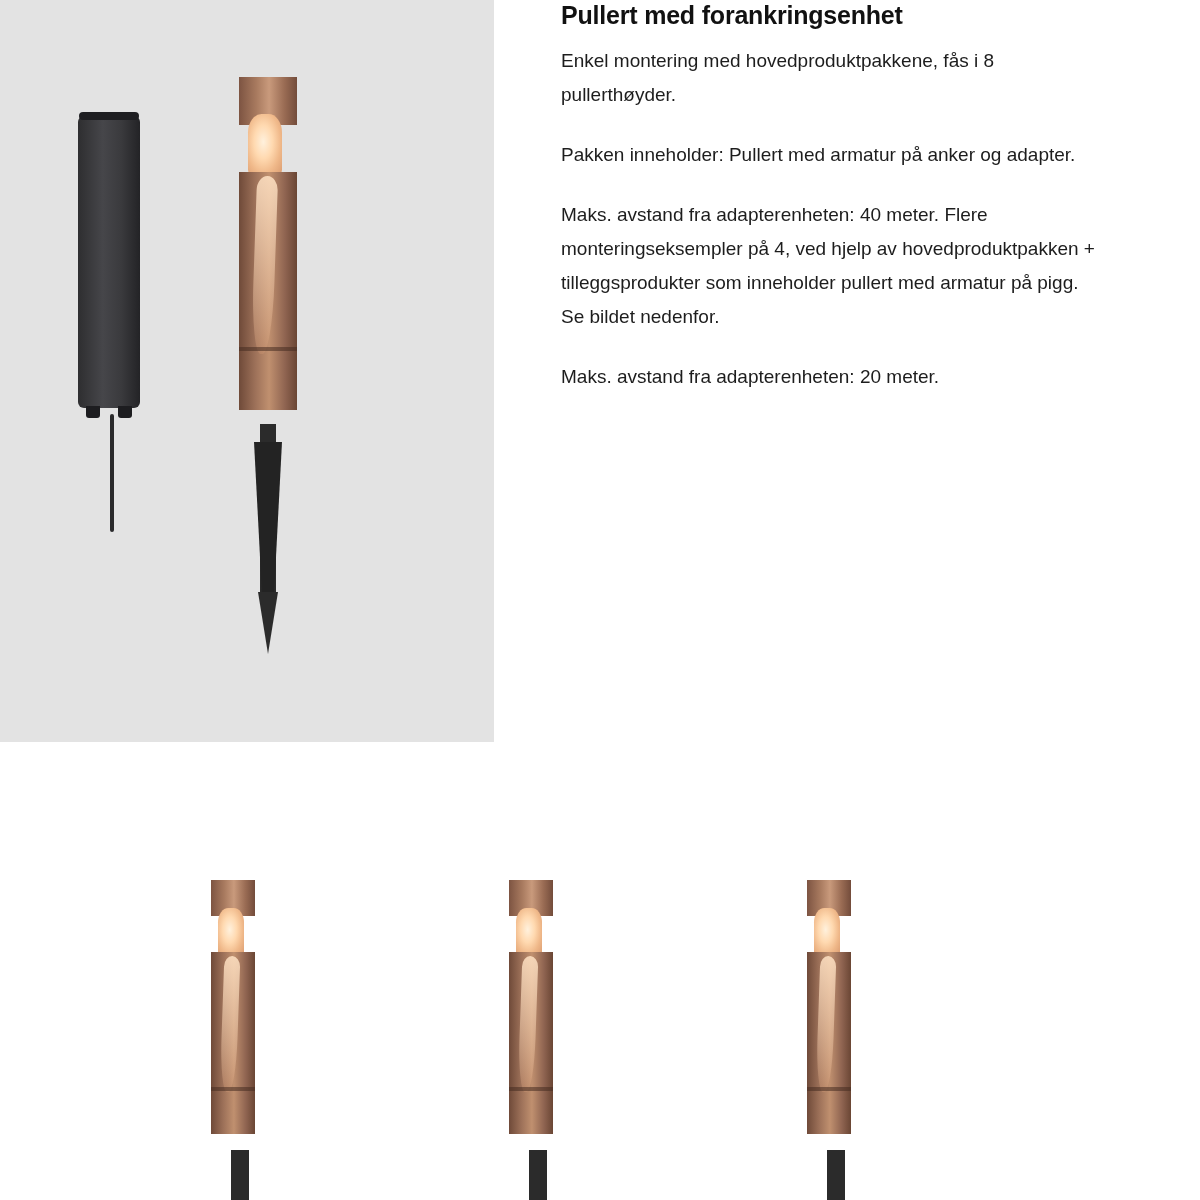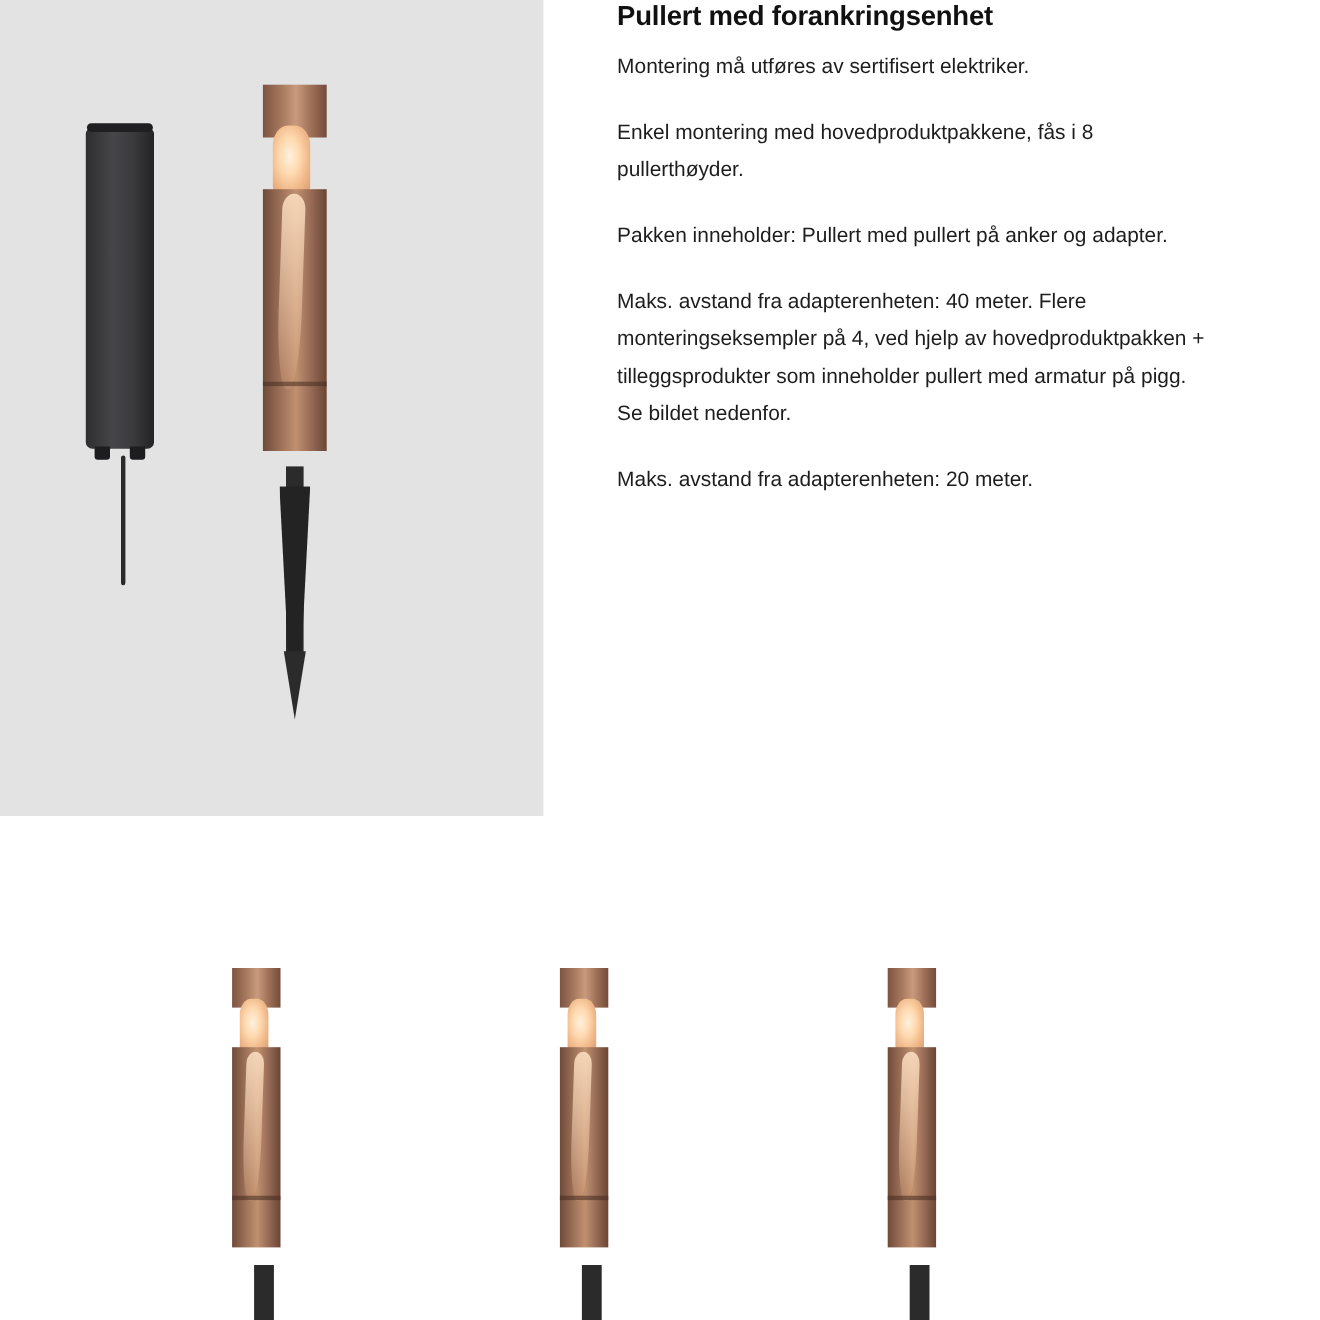--- a/index.html
+++ b/index.html
@@ -196,23 +196,22 @@
       <div class="bollard" style="left:214px; top:396px; width:108px; height:260px;">
         <div class="base-disc" style="left:0; top:0; width:108px; height:34px;"></div>
         <div class="spike" style="left:46px; top:28px; width:16px; height:178px;"></div>
         <div class="spike" style="left:40px; top:46px; width:28px; height:150px; background:#232323; clip-path: polygon(0 0, 100% 0, 72% 100%, 28% 100%);"></div>
         <div class="spike-tip" style="left:44px; top:196px; border-width:62px 10px 0 10px;"></div>
       </div>
     </div>
 
     <div class="text-col">
       <h1>Pullert med forankringsenhet</h1>
-      <p>Montering må utføres av sertifisert elektriker.</p>
       <p>Enkel montering med hovedproduktpakkene, fås i 8 pullerthøyder.</p>
-      <p>Pakken inneholder: Pullert med pullert på anker og adapter.</p>
+      <p>Pakken inneholder: Pullert med armatur på anker og adapter.</p>
       <p>Maks. avstand fra adapterenheten: 40 meter. Flere monteringseksempler på 4, ved hjelp av hovedproduktpakken + tilleggsprodukter som inneholder pullert med armatur på pigg. Se bildet nedenfor.</p>
       <p>Maks. avstand fra adapterenheten: 20 meter.</p>
     </div>
   </div>
 
   <div class="bottom-section">
     <div class="combo-row">
 
       <div class="bollard" style="left:211px; top:124px; width:44px; height:268px;">
         <div class="cap"></div>

